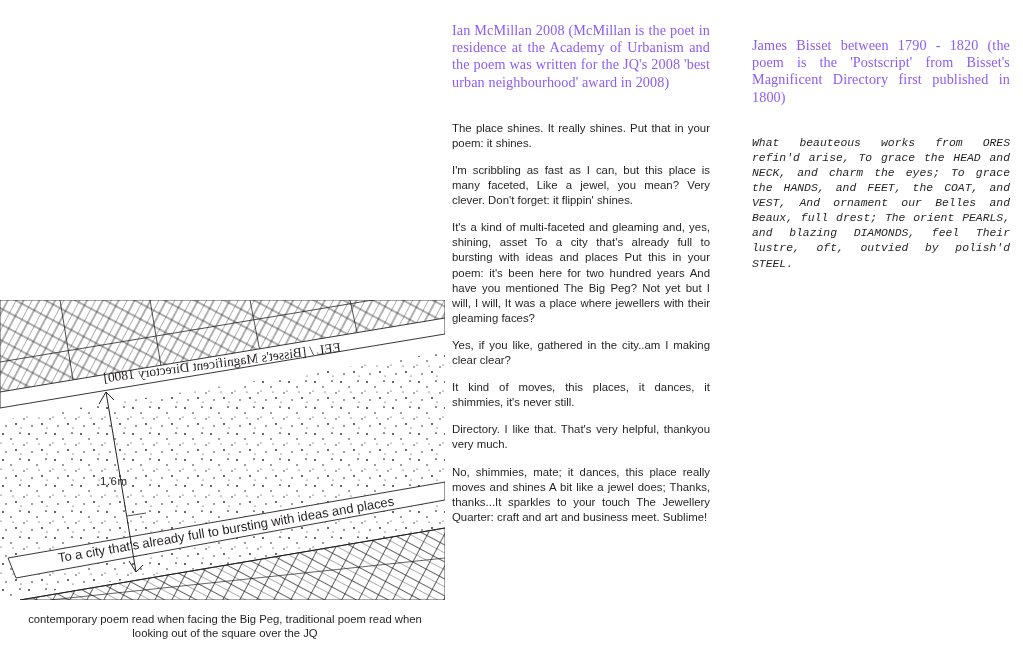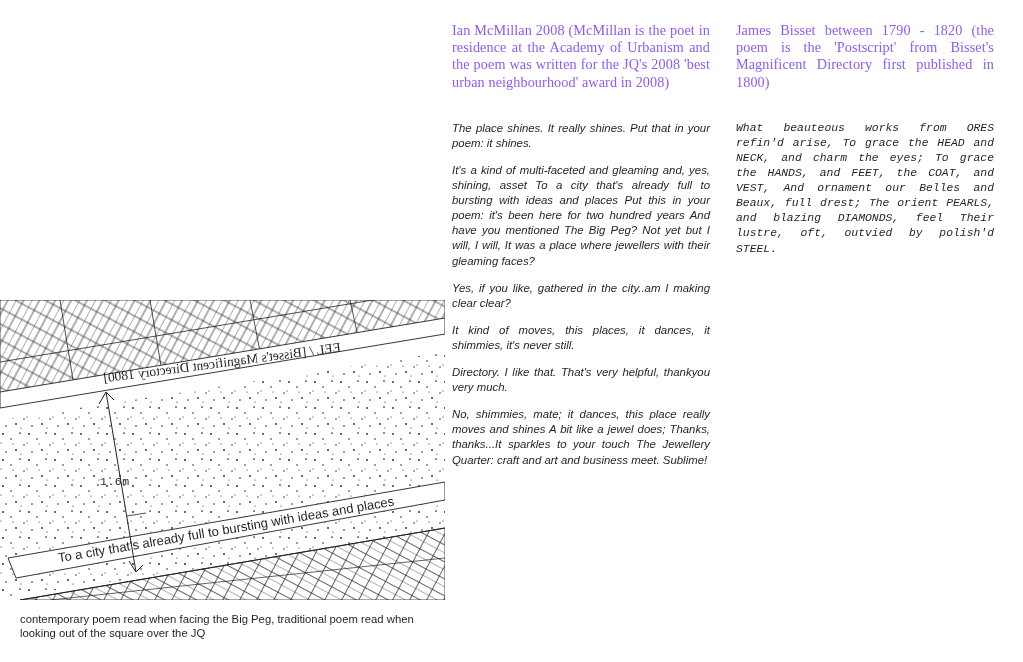--- a/index.html
+++ b/index.html
@@ -22,36 +22,35 @@
     background: #ffffff;
   }
 
   
   .col {
     position: absolute;
     top: 22px;
     width: 258px;
   }
   .col-mcmillan { left: 452px; }
-  .col-bisset  { left: 736px; }
+  .col-bisset  { left: 752px; margin-top: 15px; }
 
   .col-head {
     color: #8b5cf6;
     font-family: "Liberation Serif", serif;
     font-size: 14.2px;
     line-height: 17.2px;
     text-align: justify;
     margin: 0 0 30px 0;
     letter-spacing: 0.1px;
   }
 
   .poem {
     color: #231f20;
     font-family: "Liberation Sans", sans-serif;
-    font-style: italic;
     font-size: 11.4px;
     line-height: 15.1px;
     text-align: justify;
     margin: 0 0 12px 0;
   }
   .poem:last-child { margin-bottom: 17px; }
 
   .bisset-body {
     color: #231f20;
     font-family: Liberation Mono, monospace;
@@ -65,39 +64,40 @@
   
   .caption {
     position: absolute;
     left: 20px;
     top: 612px;
     width: 410px;
     font-size: 11.3px;
     line-height: 14px;
     color: #231f20;
     font-family: "Liberation Sans", sans-serif;
+    text-align: center;
   }
 
   
   .drawing {
     position: absolute;
     left: 0px;
     top: 300px;
     width: 445px;
     height: 300px;
   }
   .drawing svg { display: block; }
 
   .dim-label {
     position: absolute;
     left: 100px;
     top: 175px;
     font-size: 11.5px;
     color: #231f20;
-    font-family: Liberation Mono, monospace;
+    font-family: Liberation Sans, sans-serif;
     letter-spacing: 0.5px;
   }
 </style>
 </head>
 <body>
 
 <div class="page">
 
   <div class="drawing">
     <svg width="445" height="300" viewBox="0 0 445 300" xmlns="http://www.w3.org/2000/svg">
@@ -181,20 +181,21 @@
       </g>
     </svg>
     <div class="dim-label">1.6m</div>
   </div>
 
   <div class="caption">contemporary poem read when facing the Big Peg, traditional poem read when looking out of the square over the JQ</div>
 
   <div class="col col-mcmillan">
     <p class="col-head">Ian McMillan 2008 (McMillan is the poet in residence at the Academy of Urbanism and the poem was written for the JQ's 2008 'best urban neighbourhood' award in 2008)</p>
     <p class="poem">The place shines. It really shines. Put that in your poem: it shines.</p>
+    <p class="poem">I'm scribbling as fast as I can, but this place is many faceted, Like a jewel, you mean? Very clever. Don't forget: it flippin' shines.</p>
     <p class="poem">It's a kind of multi-faceted and gleaming and, yes, shining, asset To a city that's already full to bursting with ideas and places Put this in your poem: it's been here for two hundred years And have you mentioned The Big Peg? Not yet but I will, I will, It was a place where jewellers with their gleaming faces?</p>
     <p class="poem">Yes, if you like, gathered in the city..am I making clear clear?</p>
     <p class="poem">It kind of moves, this places, it dances, it shimmies, it's never still.</p>
     <p class="poem">Directory. I like that. That's very helpful, thankyou very much.</p>
     <p class="poem">No, shimmies, mate; it dances, this place really moves and shines A bit like a jewel does; Thanks, thanks...It sparkles to your touch The Jewellery Quarter: craft and art and business meet.  Sublime!</p>
   </div>
 
   <div class="col col-bisset">
     <p class="col-head">James Bisset between 1790 - 1820 (the poem is the 'Postscript' from Bisset's Magnificent Directory first published in 1800)</p>
     <p class="bisset-body">What beauteous works from ORES refin'd arise, To grace the HEAD and NECK, and charm the eyes; To grace the HANDS, and FEET, the COAT, and VEST, And ornament our Belles and Beaux, full drest; The orient PEARLS, and blazing DIAMONDS, feel Their lustre, oft, outvied by polish'd STEEL.</p>

